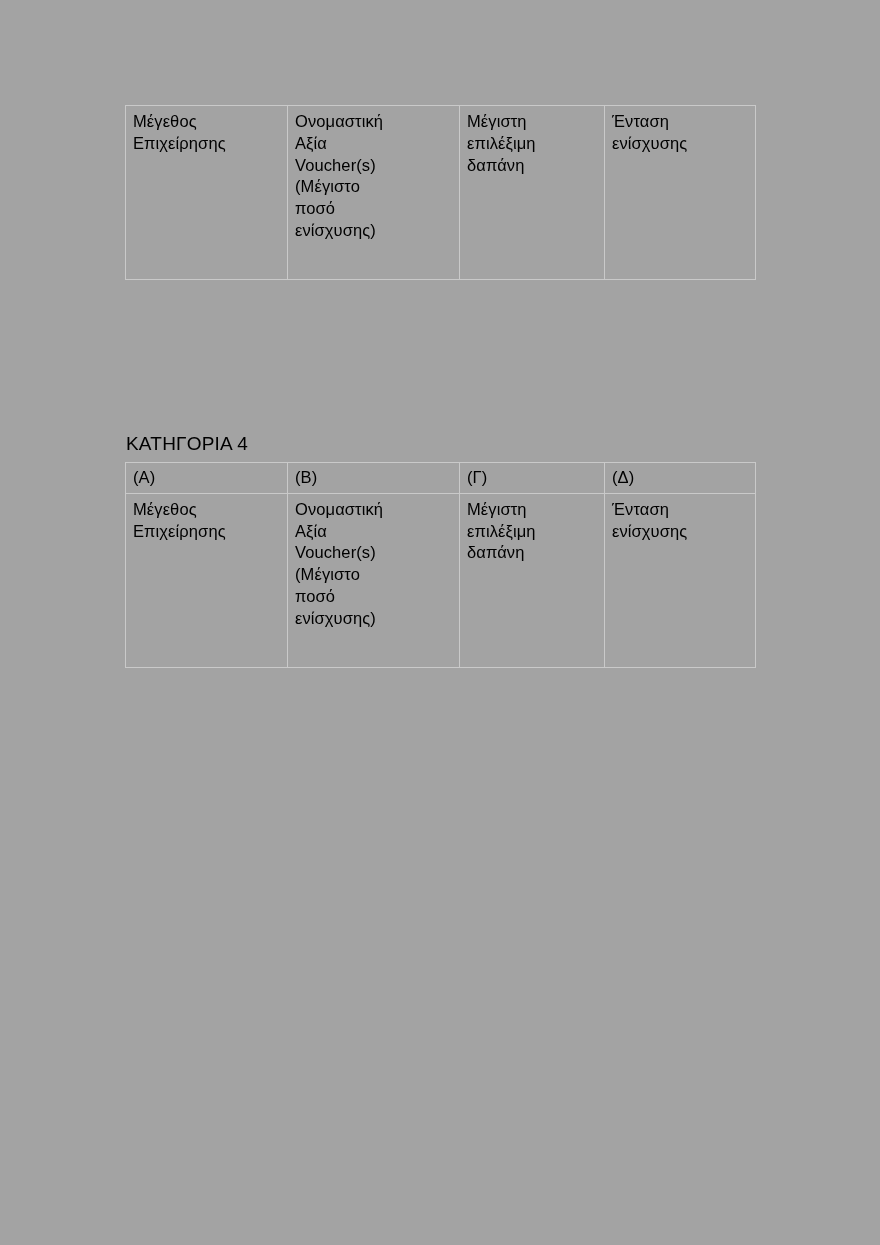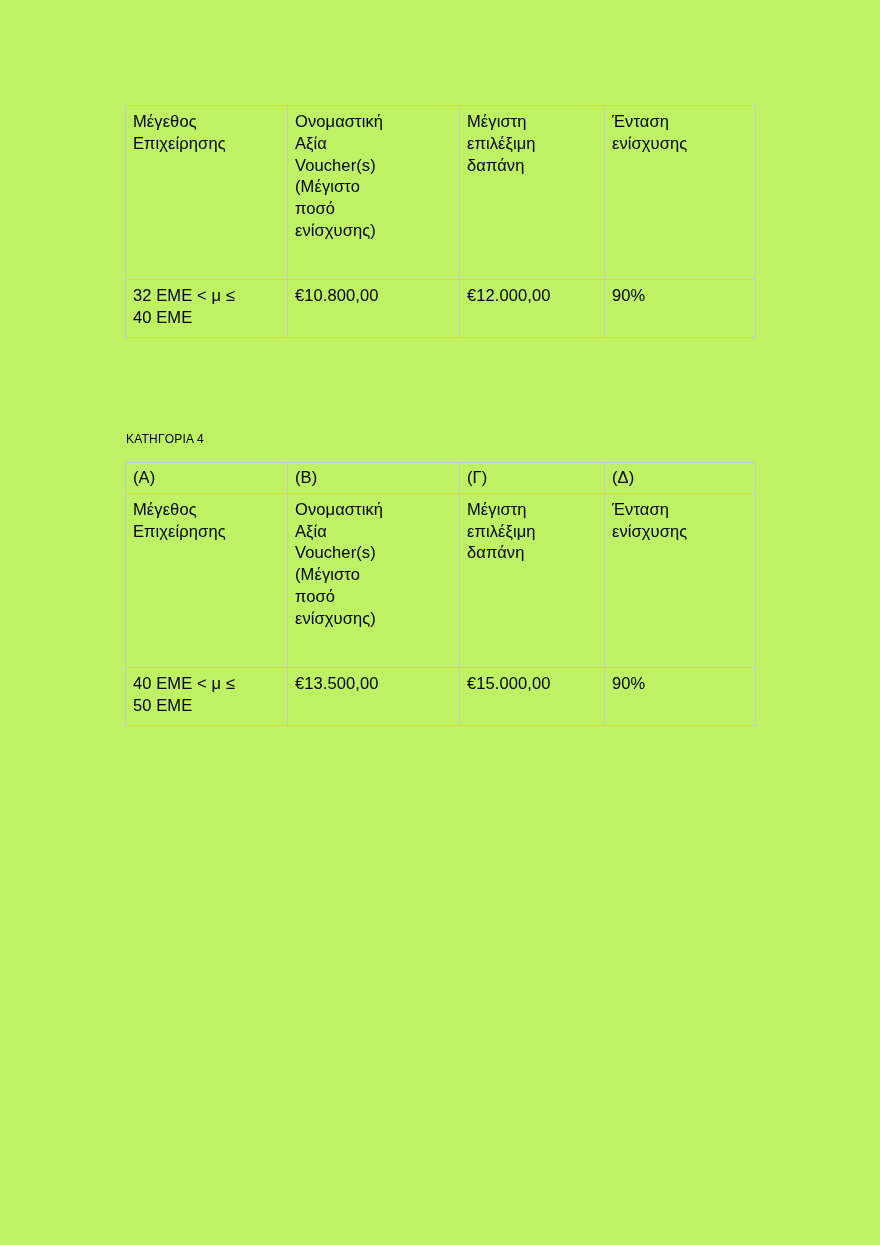--- a/index.html
+++ b/index.html
@@ -15,21 +15,21 @@
     color: #000000;
     -webkit-font-smoothing: antialiased;
   }
 
   .page {
     position: absolute;
     left: 0;
     top: 0;
     width: 880px;
     height: 1245px;
-    background: #bef264;
+    background: #a3a3a3;
     overflow: hidden;
   }
 
   
   .doc-table {
     position: absolute;
     left: 125px;
     width: 630px;
     border-collapse: collapse;
     table-layout: fixed;
@@ -62,21 +62,21 @@
   .cell-text {
     display: block;
     white-space: pre-line;
   }
 
   
   .caption {
     position: absolute;
     left: 126px;
     top: 432px;
-    font-size: 12px;
+    font-size: 19px;
     line-height: 1.3;
     letter-spacing: 0.2px;
     white-space: nowrap;
   }
 </style>
 </head>
 <body>
 
 <div class="page">
 
@@ -106,35 +106,20 @@
 επιλέξιμη
 δαπάνη</span>
         </td>
         <td>
           <span class="cell-text">Ένταση
 ενίσχυσης</span>
         </td>
       </tr>
 
 
-      <tr class="data-row">
-        <td>
-          <span class="cell-text">32 ΕΜΕ &lt; μ ≤
-40 ΕΜΕ</span>
-        </td>
-        <td>
-          <span class="cell-text">€10.800,00</span>
-        </td>
-        <td>
-          <span class="cell-text">€12.000,00</span>
-        </td>
-        <td>
-          <span class="cell-text">90%</span>
-        </td>
-      </tr>
     </tbody>
   </table>
 
   <div class="caption">ΚΑΤΗΓΟΡΙΑ 4</div>
 
   <table class="doc-table" id="table-two">
     <colgroup>
       <col class="c-a">
         <col class="c-b">
         <col class="c-c">
@@ -173,32 +158,17 @@
           <span class="cell-text">Μέγιστη
 επιλέξιμη
 δαπάνη</span>
         </td>
         <td>
           <span class="cell-text">Ένταση
 ενίσχυσης</span>
         </td>
       </tr>
 
-      <tr class="data-row">
-        <td>
-          <span class="cell-text">40 ΕΜΕ &lt; μ ≤
-50 ΕΜΕ</span>
-        </td>
-        <td>
-          <span class="cell-text">€13.500,00</span>
-        </td>
-        <td>
-          <span class="cell-text">€15.000,00</span>
-        </td>
-        <td>
-          <span class="cell-text">90%</span>
-        </td>
-      </tr>
 
     </tbody>
   </table>
 
 </div>
 
 </body></html>

